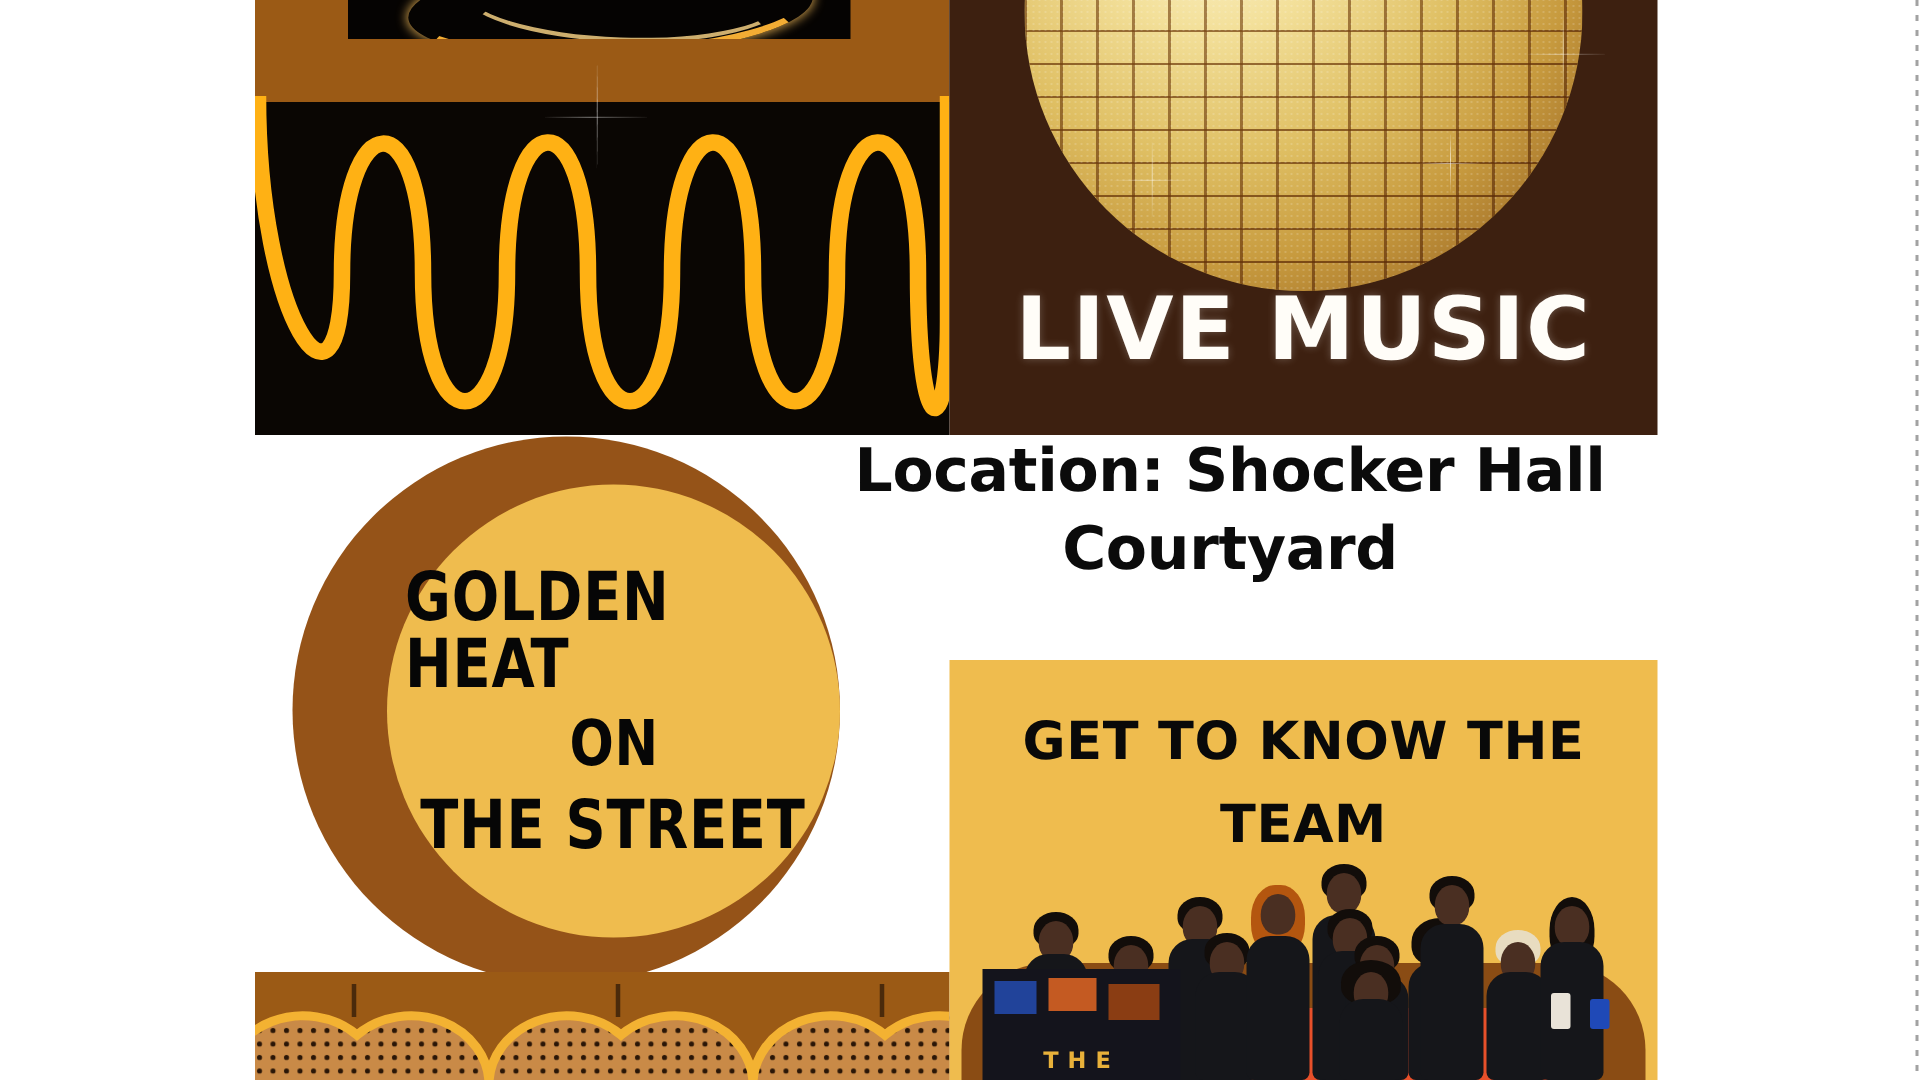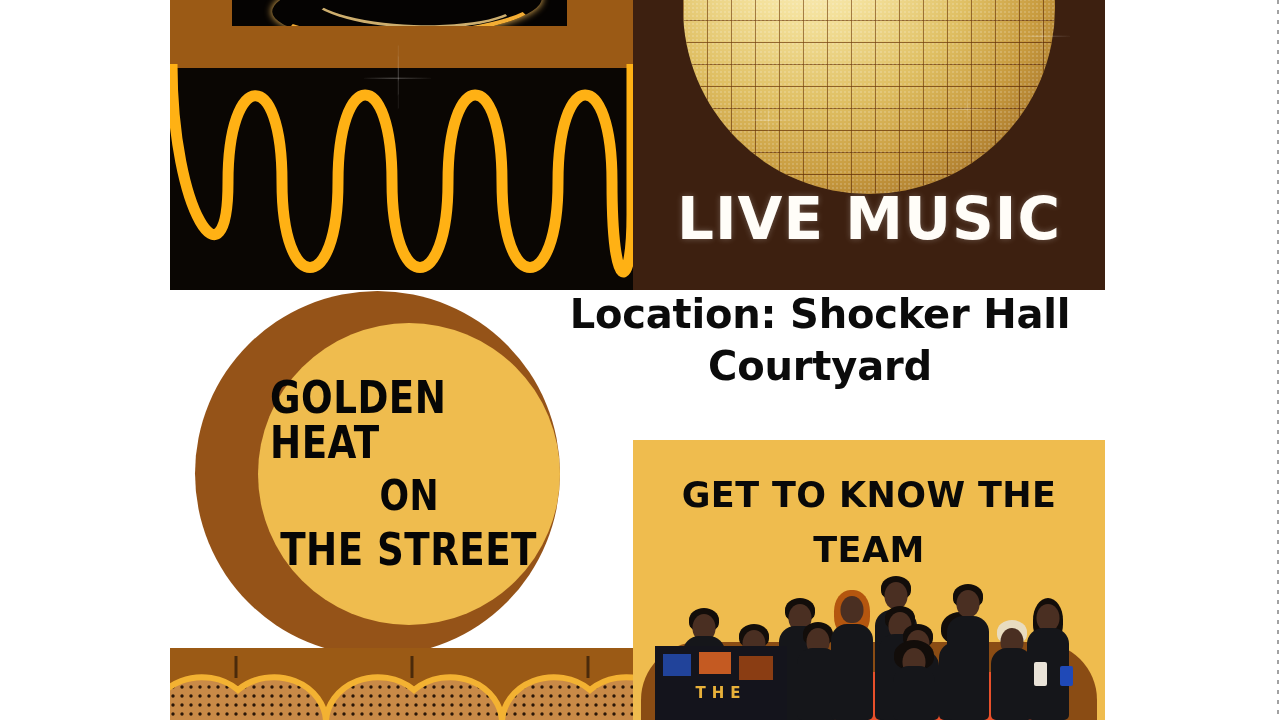--- a/index.html
+++ b/index.html
@@ -157,21 +157,21 @@
     width:42px;border-radius:16px 16px 5px 5px;background:#15161a;
   }
   .poster{
     position:absolute;left:22px;bottom:0;width:132px;height:74px;background:#14141c;
   }
   .poster .ph{position:absolute;background:#c45a22;}
   .poster .p1{left:8px;top:8px;width:28px;height:22px;background:#21439a;}
   .poster .p2{left:44px;top:6px;width:32px;height:22px;}
   .poster .p3{left:84px;top:10px;width:34px;height:24px;background:#8a3d13;}
   .poster-word{
-    position:absolute;left:0;bottom:18px;width:132px;text-align:center;
+    position:absolute;left:0;bottom:4px;width:132px;text-align:center;
     color:#e8b13a;font-family:"DejaVu Sans",sans-serif;font-weight:700;
     font-size:15px;letter-spacing:6px;
   }
   .cup{position:absolute;right:58px;bottom:34px;width:13px;height:24px;background:#e9e3d8;border-radius:2px;}
   .cup2{position:absolute;right:32px;bottom:34px;width:13px;height:20px;background:#1f49b7;border-radius:2px;}
 </style>
 </head>
 <body>
 
 <div class="page">

